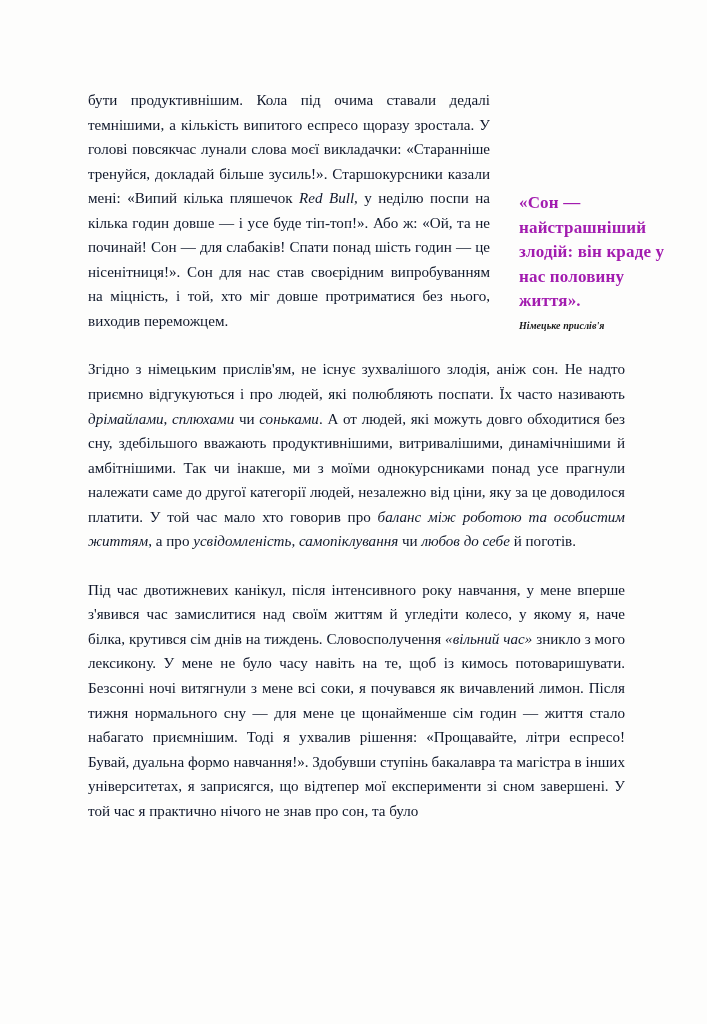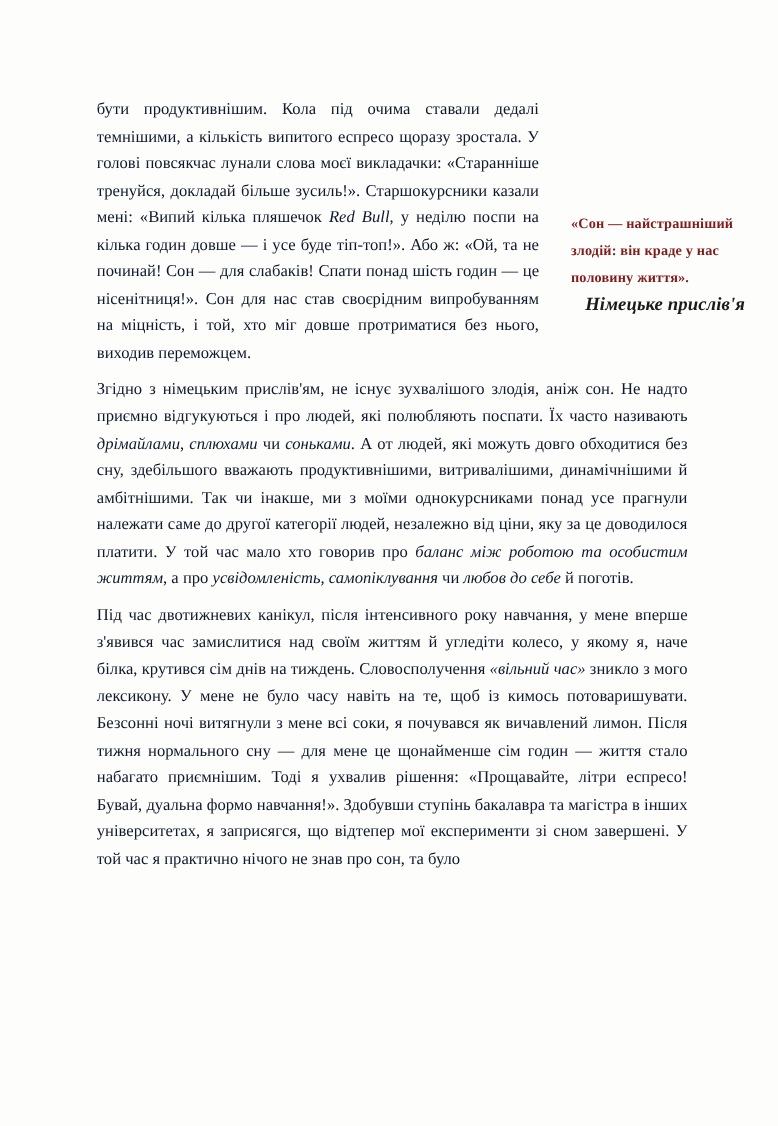--- a/index.html
+++ b/index.html
@@ -23,30 +23,30 @@
 
   
   .pullquote {
     position: absolute;
     left: 519px;
     top: 191px;
     width: 160px;
   }
   .pullquote-text {
     font-family: "Liberation Serif", "DejaVu Serif", serif;
-    font-size: 13px;
+    font-size: 17px;
     line-height: 24.6px;
-    color: #7f1d1d;
+    color: #a21caf;
     font-weight: 600;
     letter-spacing: 0.01em;
     margin: 0;
   }
   .pullquote-source {
-    margin: 4px 0 0 13px;
-    font-size: 17px;
+    margin: 4px 0 0 0;
+    font-size: 10px;
     line-height: 16px;
     font-style: italic;
     font-weight: 600;
     color: #1a1a1a;
     letter-spacing: 0.005em;
   }
 
   
   .body-col {
     position: absolute;
@@ -58,21 +58,21 @@
   p.para {
     margin: 0;
     font-size: 15.1px;
     line-height: 24.55px;
     text-align: justify;
     text-justify: inter-word;
     hyphens: manual;
     color: #0f172a;
   }
   p.para + p.para {
-    margin-top: 9px;
+    margin-top: 24px;
   }
 
   
   .quote-spacer {
     float: right;
     width: 135px;
     height: 152px;
     
     margin-top: 98px;
     margin-bottom: 0;

